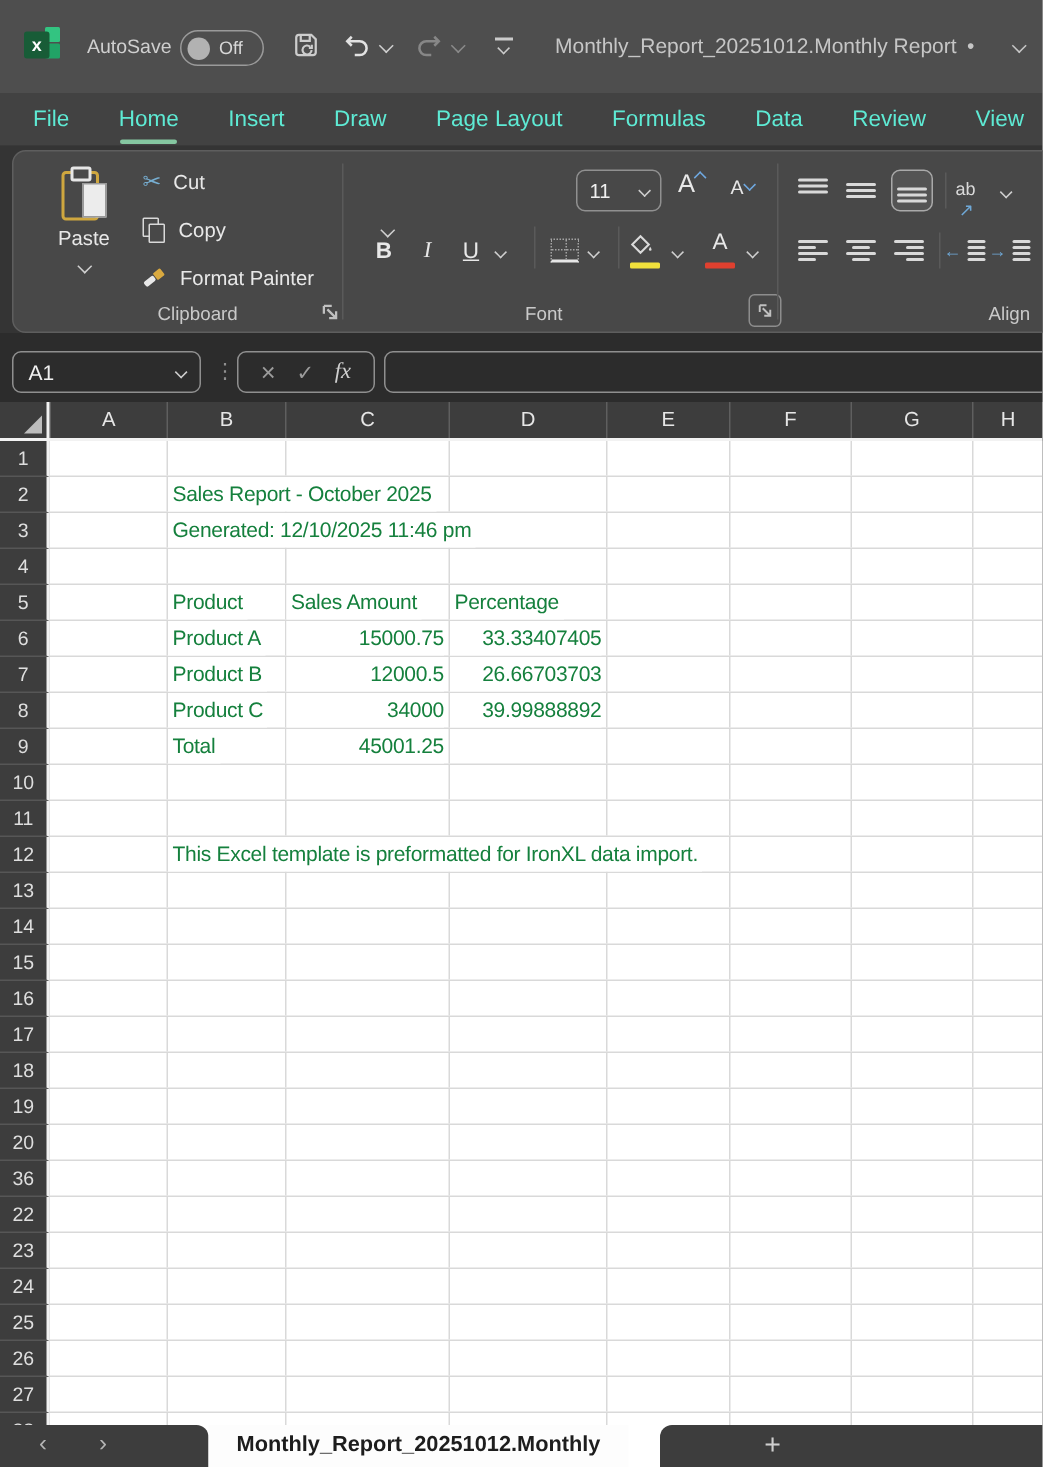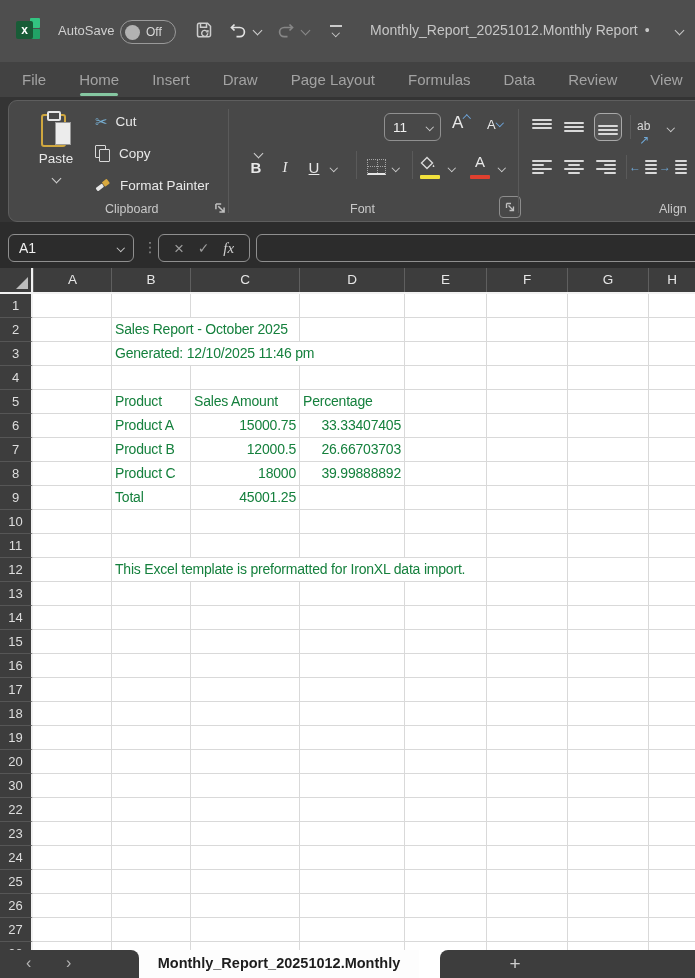--- a/index.html
+++ b/index.html
@@ -28,21 +28,21 @@
   .tb-ic{position:absolute;top:20px;}
   .qat-overflow{position:absolute;left:330px;top:25px;width:12px;text-align:center;color:#cbcbcb;
                 border-top:2px solid #cbcbcb;padding-top:2px;line-height:6px;}
   .doc-title{position:absolute;left:370px;top:22px;font-size:14px;color:#c6c6c6;white-space:nowrap;}
   .doc-title .dot{margin-left:7px;color:#c6c6c6;}
   .title-chev{position:absolute;left:676px;top:27px;color:#c6c6c6;}
 
   
   .menubar{position:absolute;left:0;top:62px;width:695px;height:35px;background:#424242;
            display:flex;align-items:center;padding-left:22px;gap:33px;box-sizing:border-box;}
-  .menu-item{font-size:15px;color:#a3a3a3;white-space:nowrap;position:relative;cursor:default;}
+  .menu-item{font-size:15px;color:#5eead4;white-space:nowrap;position:relative;cursor:default;}
   .menu-item.active::after{content:"";position:absolute;left:1px;right:1px;bottom:-8px;height:3px;
            border-radius:2px;background:#85c7a1;}
 
   
   .ribbonzone{position:absolute;left:0;top:97px;width:695px;height:125px;background:#343434;}
   .ribbon-card{position:absolute;left:8px;top:3px;width:700px;height:122px;background:#484848;
                border:1px solid #5e5e5e;border-radius:9px;box-sizing:border-box;}
   .vsep{position:absolute;top:8px;bottom:8px;width:1px;background:#5a5a5a;}
   .grp-label{position:absolute;bottom:5px;font-size:12.5px;color:#c9c9c9;}
   .launcher{position:absolute;width:14px;height:14px;color:#c0c0c0;}
@@ -421,21 +421,21 @@
         <div class="ra">
       <span class="cl tB">Product B</span>
       <span class="cl nC">12000.5</span>
       <span class="cl nD">26.66703703</span>
         </div>
       </div>
     <div class="r">
         <div class="rh">8</div>
         <div class="ra">
       <span class="cl tB">Product C</span>
-      <span class="cl nC">18000</span>
+      <span class="cl nC">34000</span>
       <span class="cl nD">39.99888892</span>
         </div>
       </div>
     <div class="r">
         <div class="rh">9</div>
         <div class="ra">
       <span class="cl tB">Total</span>
       <span class="cl nC">45001.25</span>
         </div>
       </div>
@@ -479,21 +479,21 @@
       </div>
     <div class="r">
         <div class="rh">19</div>
         <div class="ra"></div>
       </div>
     <div class="r">
         <div class="rh">20</div>
         <div class="ra"></div>
       </div>
     <div class="r">
-        <div class="rh">30</div>
+        <div class="rh">36</div>
         <div class="ra"></div>
       </div>
     <div class="r">
         <div class="rh">22</div>
         <div class="ra"></div>
       </div>
     <div class="r">
         <div class="rh">23</div>
         <div class="ra"></div>
       </div>

